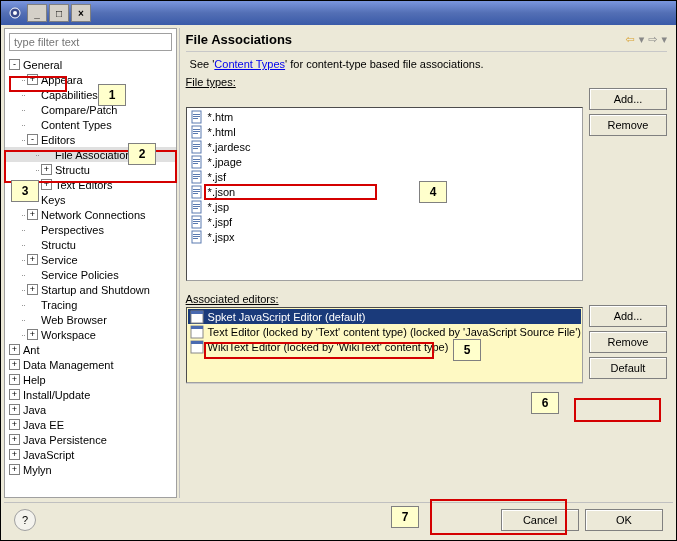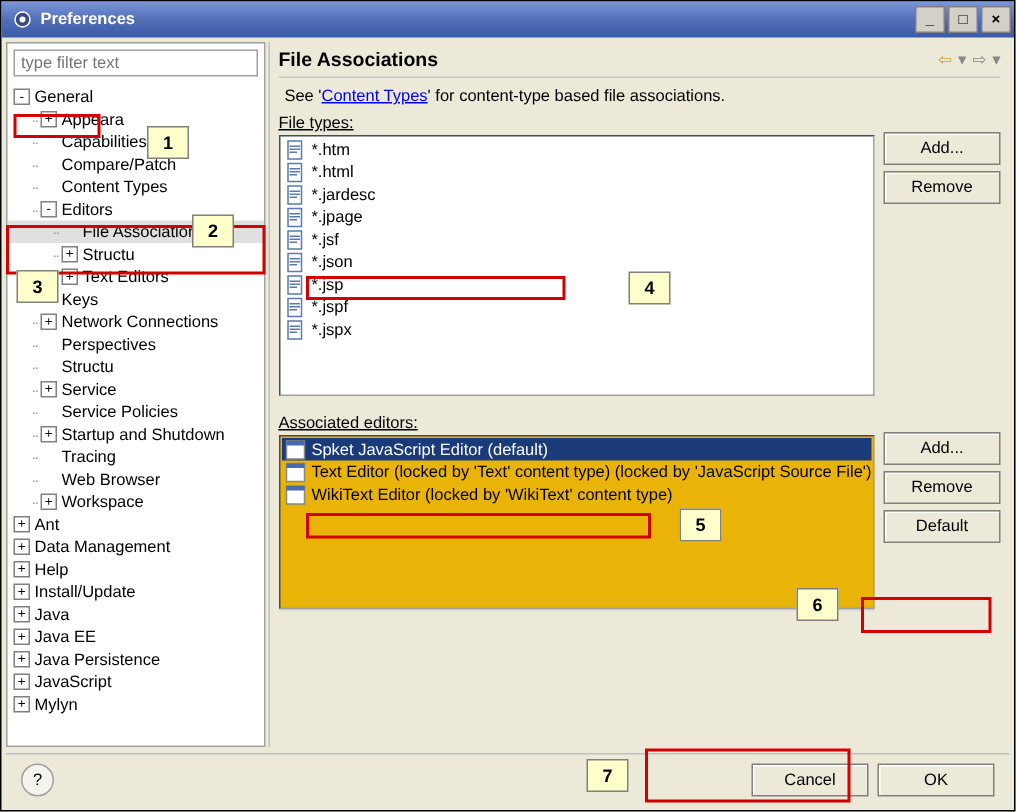--- a/index.html
+++ b/index.html
@@ -22,28 +22,28 @@
 .tree-sel { background: #e0e0e0; }
 .right-pane { flex: 1; display: flex; flex-direction: column; border-left: 1px solid #c0c0c0; padding: 4px 6px; }
 .heading-row { display: flex; align-items: center; }
 .heading { font-size: 13px; font-weight: bold; flex: 1; }
 .nav-arrows { display: flex; gap: 4px; align-items: center; }
 .nav-arrow { font-size: 11px; }
 .divider { border-top: 1px solid #c8c8c8; margin: 4px 0; }
 .desc { margin: 2px 4px; }
 .desc a { color: #00e; text-decoration: underline; }
 .label { margin-top: 4px; text-decoration: underline; }
-.list-box { background: #fff; border: 1px inset #a0a0a0; height: 174px; overflow-y: scroll; padding: 1px; position: relative; margin-top: 2px; }
+.list-box { background: #fff; border: 1px inset #a0a0a0; height: 174px; overflow-y: scroll; padding: 1px; position: relative; margin-top: 19px; }
 .list-row { display: flex; align-items: center; height: 15px; padding-left: 2px; cursor: pointer; white-space: nowrap; }
 .list-row.sel { background: #e8e8e8; }
 .file-icon { width: 14px; height: 14px; margin-right: 4px; display: inline-flex; }
 .btn-col { width: 78px; display: flex; flex-direction: column; gap: 4px; margin-left: 6px; }
 .btn { height: 22px; border: 1px solid #808080; background: #ece9d8; cursor: pointer; text-align: center; line-height: 20px; box-shadow: inset 1px 1px 0 #fff; }
 .ft-row { display: flex; }
-.editors-box { background: #eab308; border: 1px inset #a0a0a0; height: 116px; overflow-y: scroll; padding: 1px; position: relative; margin-top: 2px; }
+.editors-box { background: #fef9c3; border: 1px inset #a0a0a0; height: 76px; overflow-y: scroll; padding: 1px; position: relative; margin-top: 2px; }
 .ed-row { display: flex; align-items: center; height: 15px; padding-left: 2px; white-space: nowrap; cursor: pointer; }
 .ed-row.sel-dark { background: #1a3a7a; color: #fff; }
 .ed-icon { width: 14px; height: 14px; margin-right: 4px; }
 .hscroll { height: 16px; background: #ece9d8; border-top: 1px solid #ccc; }
 .bottom-bar { display: flex; align-items: center; padding: 6px 10px; border-top: 1px solid #c0c0c0; margin-top: 4px; }
 .help-btn { width: 22px; height: 22px; border: 1px solid #a0a0a0; border-radius: 11px; display: flex; align-items: center; justify-content: center; cursor: pointer; background: #f4f3ee; }
 .spacer { flex: 1; }
 .dlg-btn { width: 78px; height: 22px; border: 1px solid #808080; background: #ece9d8; cursor: pointer; text-align: center; line-height: 20px; box-shadow: inset 1px 1px 0 #fff; margin-left: 6px; }
 .callout { position: absolute; background: #ffffcc; border: 1px solid #808080; width: 28px; height: 22px; display: flex; align-items: center; justify-content: center; font-size: 12px; font-weight: bold; z-index: 20; pointer-events: none; }
 .redbox { position: absolute; border: 2px solid #d40000; z-index: 19; pointer-events: none; }
@@ -52,21 +52,20 @@
 </head>
 <body>
 
 <div class="titlebar">
   <span class="titlebar-icon">
     <svg width="14" height="14">
         <circle cx="7" cy="7" r="5" fill="#3a4a8a" stroke="#fff" stroke-width="1"></circle>
         <circle cx="7" cy="7" r="2" fill="#fff"></circle>
       </svg>
   </span>
-  <span class="titlebar-title">Preferences</span>
   <div class="titlebar-btns">
     <div class="titlebar-btn">_</div>
     <div class="titlebar-btn">□</div>
     <div class="titlebar-btn">×</div>
   </div>
 </div>
 
 <div class="body-wrap">
   <div class="top-split">
 

